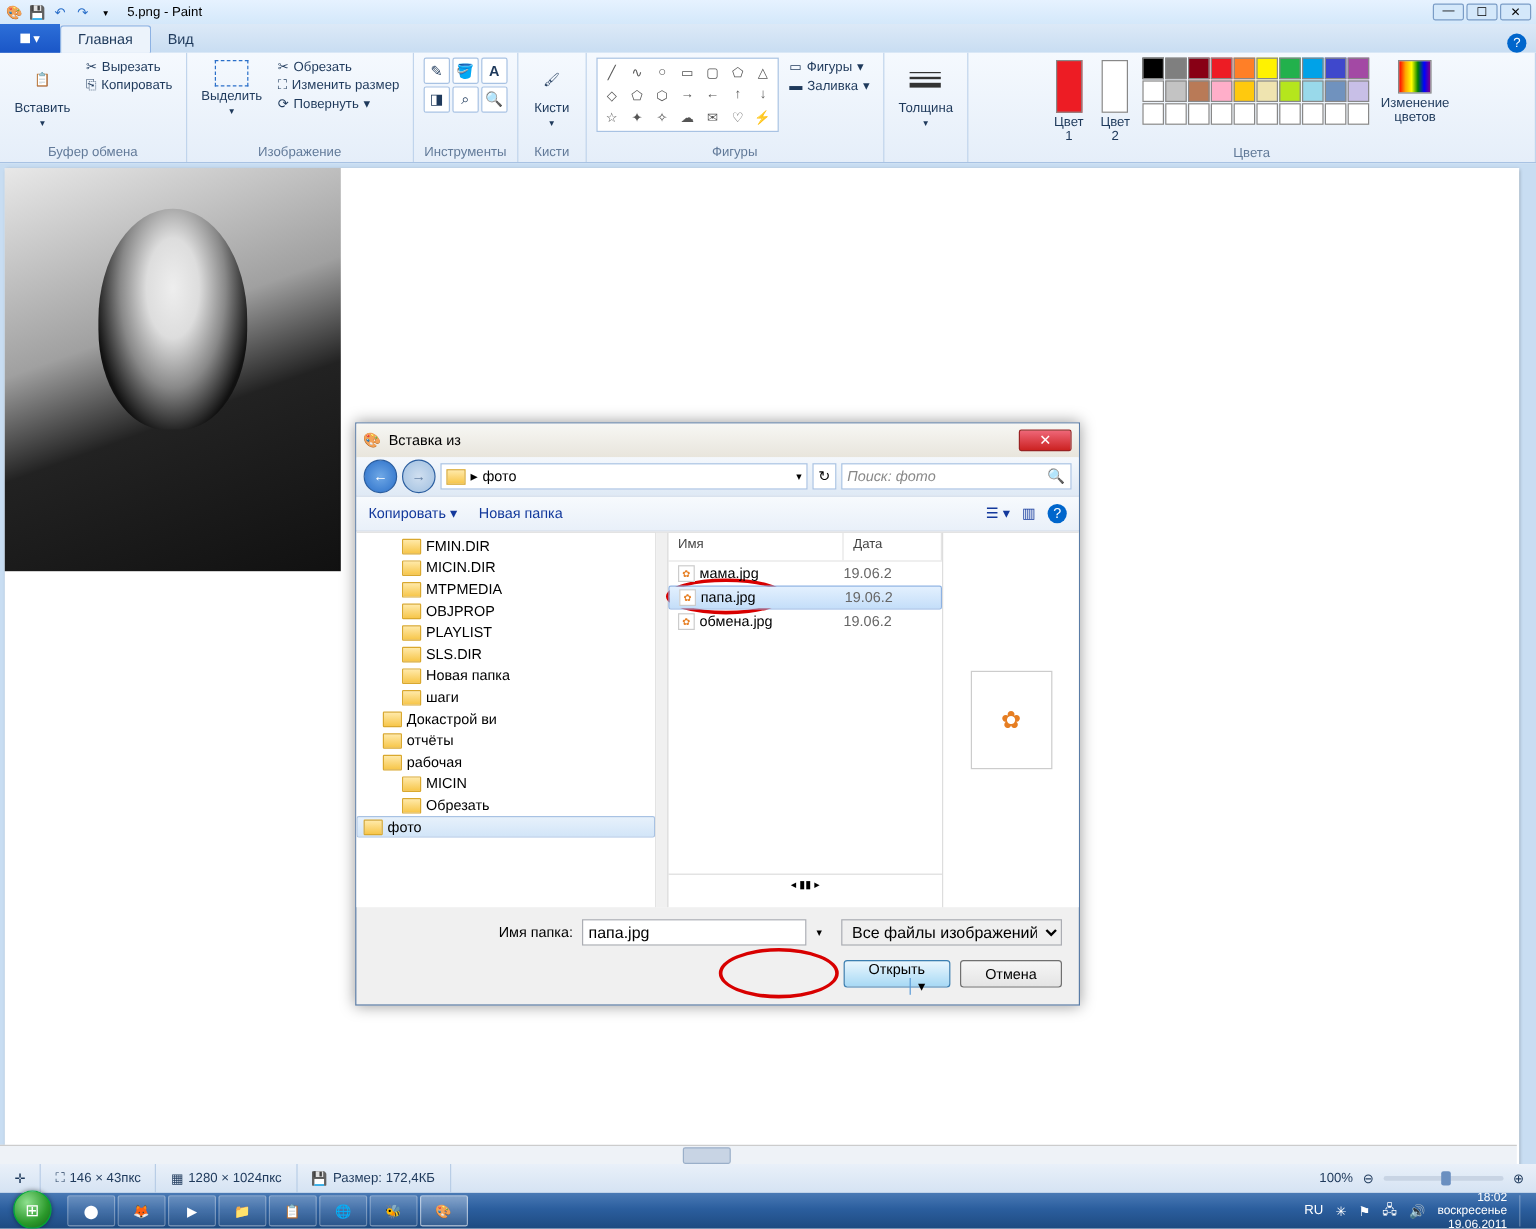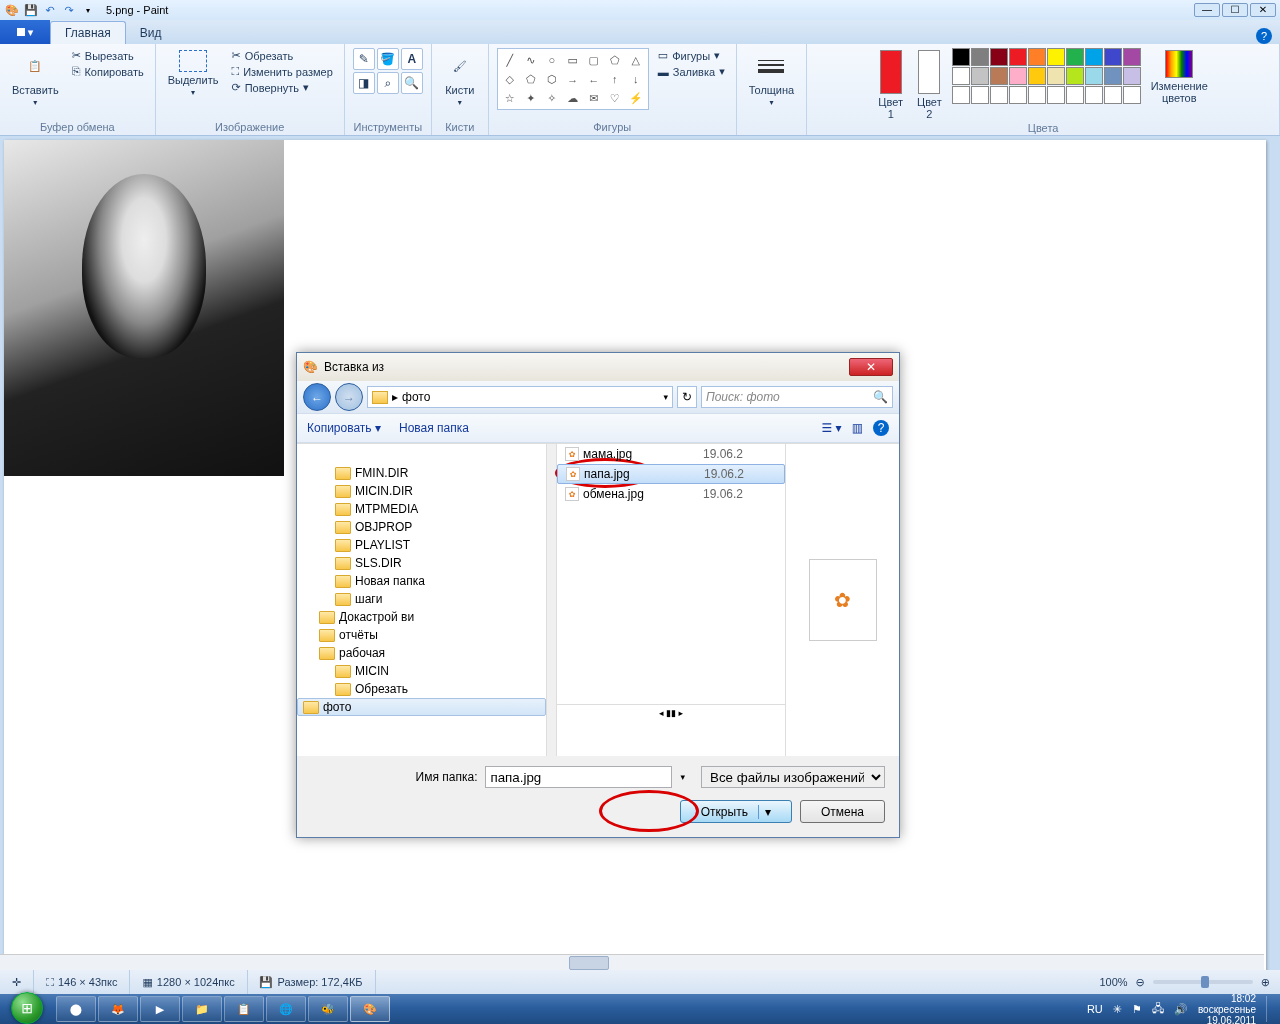--- a/index.html
+++ b/index.html
@@ -51,21 +51,21 @@
 .dlg-close { margin-left:auto; width:44px; height:18px; background:linear-gradient(#e67,#c22); border:1px solid #922; border-radius:2px; color:#fff; text-align:center; line-height:16px; font-size:12px; cursor:pointer; }
 .dlg-nav { height:32px; background:linear-gradient(#f4f8fc,#dfe9f5); display:flex; align-items:center; padding:0 6px; gap:4px; }
 .nav-btn { width:28px; height:28px; border-radius:50%; background:radial-gradient(#6fa8e6,#2a6fc9); border:1px solid #2a5d9f; display:flex; align-items:center; justify-content:center; color:#fff; cursor:pointer; }
 .nav-btn.fwd { background:radial-gradient(#d0dff0,#9fbfe0); color:#6a85a8; }
 .breadcrumb { flex:1; height:22px; border:1px solid #a8c2e3; background:#fff; display:flex; align-items:center; padding:0 4px; gap:4px; }
 .search-box { width:192px; height:22px; border:1px solid #a8c2e3; background:#fff; display:flex; align-items:center; padding:0 4px; color:#888; font-style:italic; position:relative; }
 .search-box .mag { position:absolute; right:4px; font-style:normal; color:#3a72b8; }
 .dlg-toolbar { height:30px; background:linear-gradient(#f7fafd,#e9f0f9); border-top:1px solid #d3deed; border-bottom:1px solid #d3deed; display:flex; align-items:center; padding:0 10px; gap:18px; color:#13399c; }
 .dlg-toolbar .right { margin-left:auto; display:flex; gap:10px; align-items:center; }
 .dlg-body { flex:1; display:flex; background:#fff; border-top:1px solid #ddd; }
-.tree { width:250px; border-right:1px solid #ddd; padding:20px 0; overflow:auto; }
+.tree { width:250px; border-right:1px solid #ddd; padding:2px 0; overflow:auto; }
 .tree-item { display:flex; align-items:center; gap:4px; padding:2px 6px; cursor:pointer; white-space:nowrap; }
 .tree-item.sel { background:linear-gradient(#e7f1fb,#d2e5f8); border:1px solid #a8c2e3; border-radius:2px; padding:1px 5px; }
 .tree-item .folder { width:16px; height:13px; background:linear-gradient(#ffe9a8,#f7c64a); border:1px solid #d9a82e; border-radius:1px; }
 .indent1 { padding-left:22px; } .indent2 { padding-left:38px; }
 .filelist { flex:1; display:flex; }
 .file-cols { flex:1; }
 .file-header { height:24px; display:flex; border-bottom:1px solid #e4e4e4; font-size:11px; color:#444; }
 .file-header > div { padding:4px 8px; border-right:1px solid #e4e4e4; }
 .file-row { height:20px; display:flex; align-items:center; cursor:pointer; position:relative; }
 .file-row.sel { background:linear-gradient(#e3f0fe,#c4def9); border:1px solid #8db2e3; border-radius:2px; }
@@ -73,21 +73,21 @@
 .file-row .date { color:#666; }
 .file-ic { width:14px; height:14px; background:#fff; border:1px solid #ccc; display:flex; align-items:center; justify-content:center; font-size:8px; color:#e67e22; }
 .preview-pane { width:114px; border-left:1px solid #ddd; display:flex; align-items:center; justify-content:center; }
 .preview-thumb { width:68px; height:82px; border:1px solid #ccc; background:#fff; display:flex; align-items:center; justify-content:center; }
 .dlg-footer { padding:10px 14px 14px; }
 .footer-row { display:flex; align-items:center; gap:8px; margin-bottom:12px; }
 .footer-row label { width:180px; text-align:right; }
 .footer-row input,.footer-row select { height:22px; border:1px solid #abadb3; padding:0 4px; }
 .dlg-buttons { display:flex; justify-content:flex-end; gap:8px; }
 .btn { height:23px; padding:0 20px; border:1px solid #707070; background:linear-gradient(#f6f6f6,#e4e4e4); border-radius:3px; cursor:pointer; font-size:12px; }
-.btn.primary { background:linear-gradient(#eaf6fd,#a7d9f5); border-color:#3c7fb1; display:flex; align-items:center; }
+.btn.primary { background:linear-gradient(#eaf6fd,#a7d9f5); border-color:#3c7fb1; display:flex; align-items:flex-end;flex-direction:column; }
 .btn.primary .dd { border-left:1px solid #5a9bd8; margin-left:10px; padding-left:6px; }
 
 
 .anno-ellipse { position:absolute; border:3px solid #d80000; border-radius:50%; pointer-events:none; }
 
 
 .statusbar { height:24px; background:linear-gradient(#e9f0f9,#d5e3f3); display:flex; align-items:center; font-size:11px; color:#1e395b; }
 .status-seg { padding:0 12px; border-right:1px solid #b8cde6; height:100%; display:flex; align-items:center; gap:4px; }
 .zoom { margin-left:auto; display:flex; align-items:center; gap:8px; padding:0 10px; }
 .slider { width:100px; height:4px; background:#c8d4e4; position:relative; border-radius:2px; }
@@ -381,20 +381,24 @@
             <span>Обрезать</span>
           </div>
           <div class="tree-item indent1 sel">
             <span class="folder"></span>
             <span>фото</span>
           </div>
         </div>
       <div class="filelist">
         <div style="width:10px;background:#f0f0f0;border-right:1px solid #ddd"></div>
         <div class="file-cols">
+          <div class="file-header">
+            <div style="width:146px">Имя</div>
+            <div style="flex:1">Дата</div>
+          </div>
           <div id="files" style="position:relative">
              <div class="anno-ellipse" style="top:14px;left:-2px;width:100px;height:30px"></div>
           <div class="file-row">
                 <div class="name">
                   <span class="file-ic">✿</span>
                   <span>мама.jpg</span>
                 </div>
                 <div class="date">19.06.2</div>
               </div>
               <div class="file-row sel">

